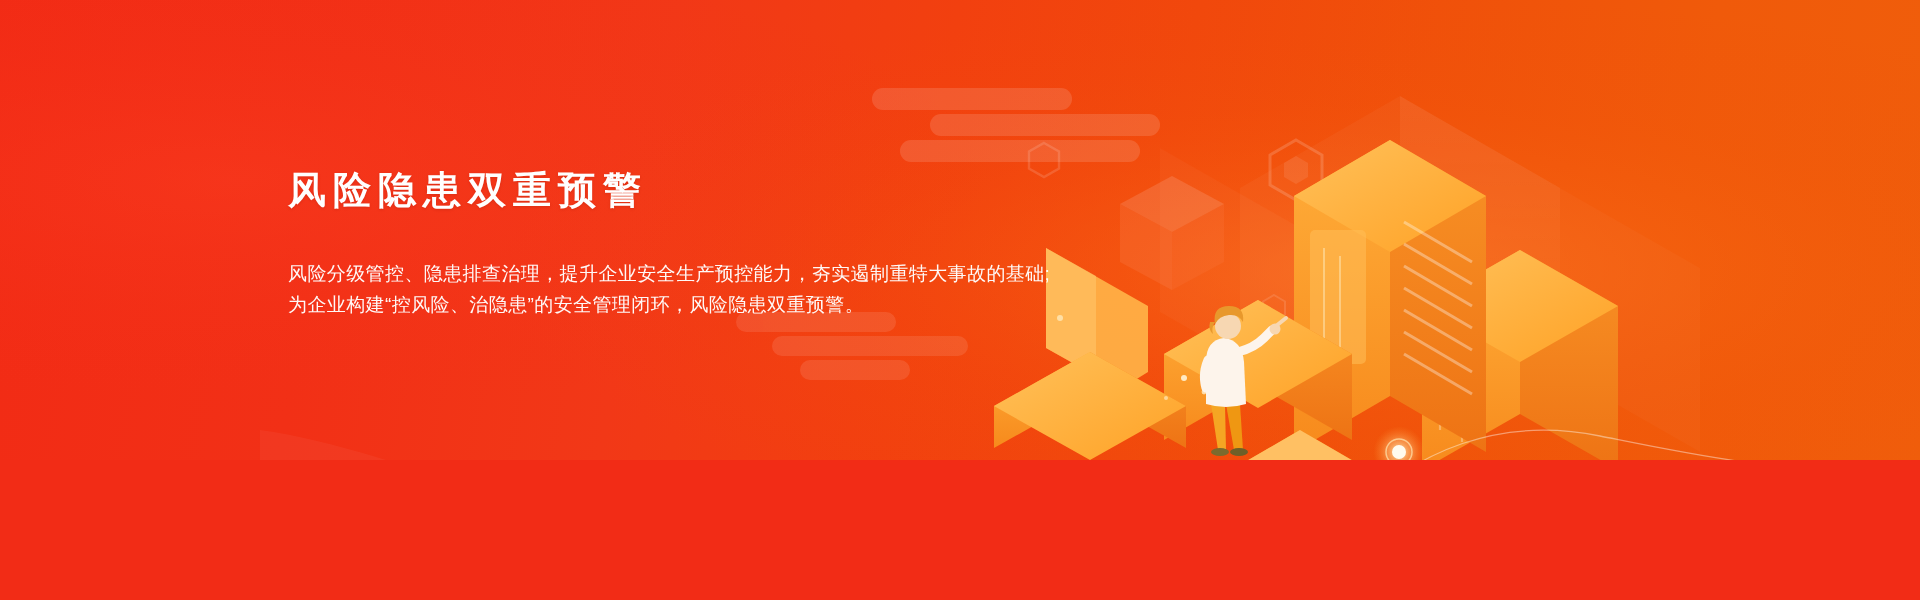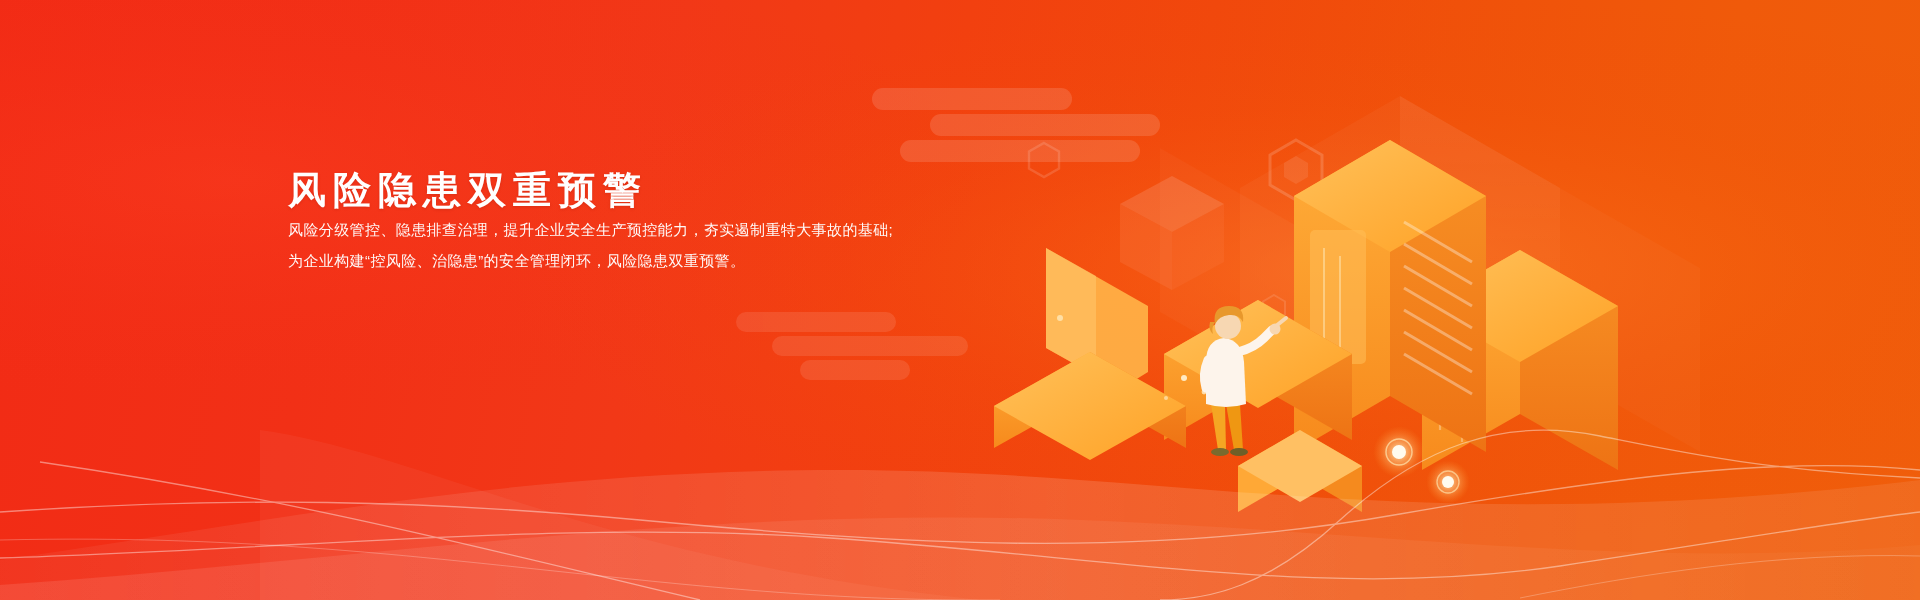--- a/index.html
+++ b/index.html
@@ -5,21 +5,21 @@
   * { margin:0; padding:0; box-sizing:border-box; }
   html, body { width:1920px; height:600px; overflow:hidden; }
   body {
     font-family:"Liberation Sans","DejaVu Sans",sans-serif;
     background:#F22C16;
   }
 
   #banner {
     position:relative;
     width:1920px;
-    height:600px;
+    height:460px;
     overflow:hidden;
     background:linear-gradient(100deg,
         #F22B15 0%,
         #F23016 18%,
         #F23817 34%,
         #F2400F 48%,
         #F1480C 60%,
         #F0510A 72%,
         #F05A0A 86%,
         #F05E0B 100%);
@@ -43,21 +43,22 @@
   #headline {
     font-size:38px;
     font-weight:bold;
     color:#ffffff;
     letter-spacing:7px;
     line-height:1.2;
     white-space:nowrap;
     text-shadow:0 1px 3px rgba(130,20,0,.20);
   }
   #subtitle {
-    font-size:15px;
+    margin-top:44px;
+    font-size:19px;
     color:#ffffff;
     line-height:31px;
     letter-spacing:.4px;
     font-weight:400;
     opacity:.97;
   }
   .sub-line { white-space:nowrap; display:block; }
 </style>
 </head>
 <body>

